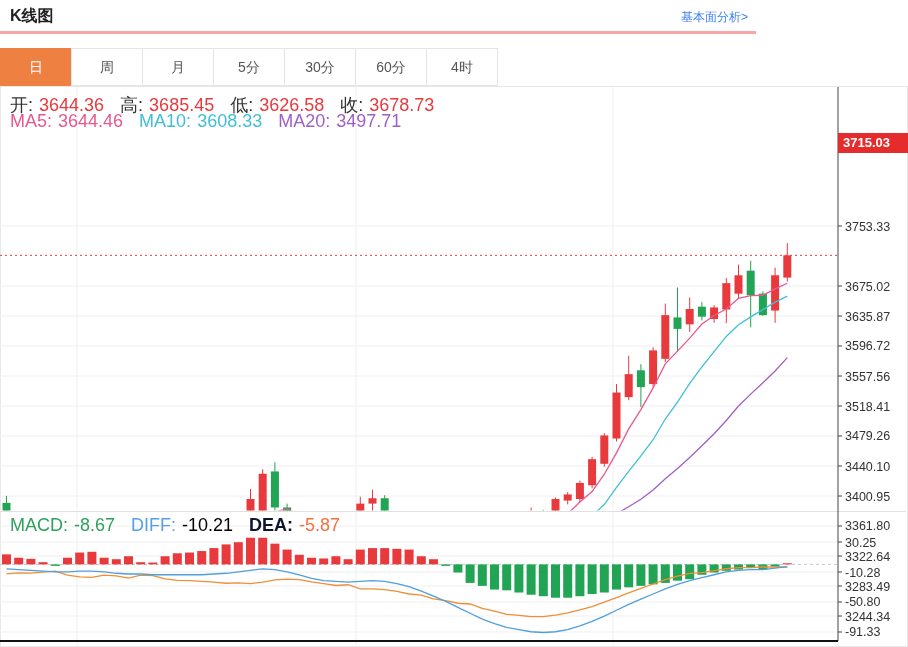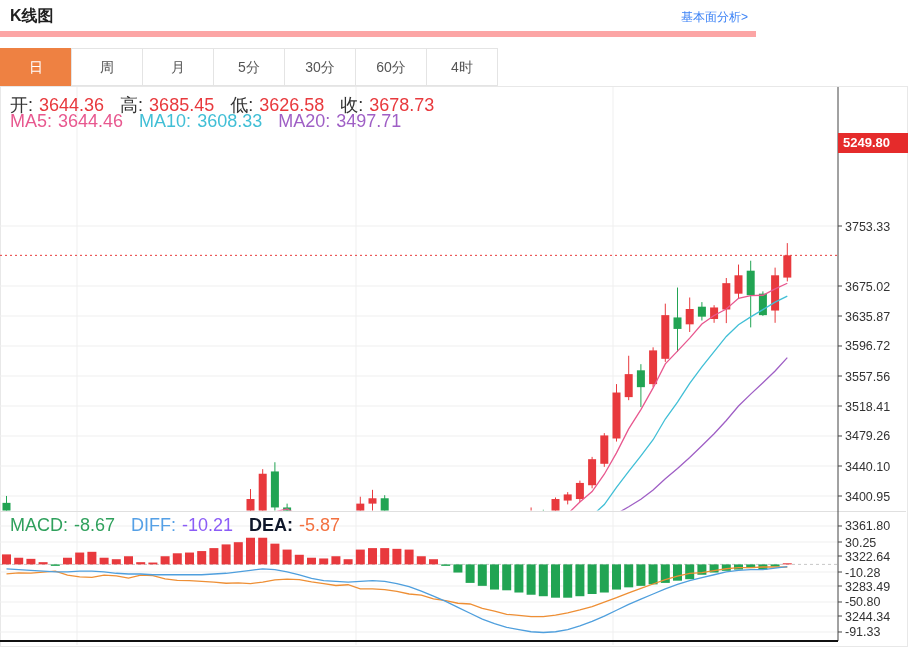--- a/index.html
+++ b/index.html
@@ -1,18 +1,18 @@
 <!DOCTYPE html>
 <html><head>
 <meta charset="utf-8">
 <style>
   html,body{margin:0;padding:0;}
   body{width:908px;height:647px;position:relative;background:#fff;
        font-family:"Liberation Sans",sans-serif;overflow:hidden;}
-  .header{position:absolute;top:0;left:0;width:756px;height:31px;border-bottom:6px solid #fca5a5;background:#fff;}
+  .header{position:absolute;top:0;left:0;width:756px;height:31px;border-bottom:3px solid #fca5a5;background:#fff;}
   .page-title{position:absolute;left:10px;top:6px;font-size:16px;font-weight:bold;color:#1f1f1f;}
   .fund-link{position:absolute;right:8px;top:9px;font-size:12px;color:#3b82f6;cursor:pointer;text-decoration:none;}
   .tabbar{position:absolute;top:48px;left:0;height:38px;display:flex;}
   .tab{width:70px;height:36px;line-height:37px;text-align:center;font-size:14px;color:#555;
        background:#fff;border:1px solid #e4e4e4;margin-left:-1px;cursor:pointer;box-sizing:content-box;}
   .tab:first-child{margin-left:0;}
   .tab.active{background:#ee8142;border-color:#ee8142;color:#fff;}
   .chart-box{position:absolute;top:86px;left:0;width:906px;height:559px;border:1px solid #e8e8e8;background:#fff;}
   svg.chart{position:absolute;left:0;top:0;width:908px;height:647px;z-index:1;}
   .readout{position:absolute;left:10px;font-size:18px;z-index:2;white-space:nowrap;}
@@ -322,15 +322,15 @@
       <text x="845" y="576.5" font-size="12.5" fill="#333" font-family="&quot;Liberation Sans&quot;,sans-serif">-10.28</text>
       <line x1="838" y1="601.9925980754996" x2="842" y2="601.9925980754996" stroke="#444" stroke-width="1"></line>
       <text x="845" y="606.4925980754996" font-size="12.5" fill="#333" font-family="&quot;Liberation Sans&quot;,sans-serif">-50.80</text>
       <line x1="838" y1="631.9925980754996" x2="842" y2="631.9925980754996" stroke="#444" stroke-width="1"></line>
       <text x="845" y="636.4925980754996" font-size="12.5" fill="#333" font-family="&quot;Liberation Sans&quot;,sans-serif">-91.33</text>
     </g>
   </svg>
 
 <div class="readout row-ohlc" id="row-ohlc"><span style="color: rgb(51, 51, 51);">开:</span><span class="pair" style="color: rgb(232, 57, 61);">3644.36</span><span style="color: rgb(51, 51, 51);">高:</span><span class="pair" style="color: rgb(232, 57, 61);">3685.45</span><span style="color: rgb(51, 51, 51);">低:</span><span class="pair" style="color: rgb(232, 57, 61);">3626.58</span><span style="color: rgb(51, 51, 51);">收:</span><span class="pair" style="color: rgb(232, 57, 61);">3678.73</span></div>
 <div class="readout row-ma" id="row-ma"><span style="color: rgb(232, 88, 143);">MA5:</span><span class="pair" style="color: rgb(232, 88, 143);">3644.46</span><span style="color: rgb(65, 191, 214);">MA10:</span><span class="pair" style="color: rgb(65, 191, 214);">3608.33</span><span style="color: rgb(159, 95, 197);">MA20:</span><span class="pair" style="color: rgb(159, 95, 197);">3497.71</span></div>
-<div class="readout row-macd" id="row-macd"><span style="color: rgb(47, 160, 92);">MACD:</span><span class="pair" style="color: rgb(47, 160, 92);">-8.67</span><span style="color: rgb(85, 160, 230);">DIFF:</span><span class="pair" style="color: #8b5cf6;">-10.21</span><span style="color: #0f172a; font-weight: bold;">DEA:</span><span class="pair" style="color: rgb(243, 112, 63);">-5.87</span></div>
-
-<div class="price-tag">5249.80</div>
+<div class="readout row-macd" id="row-macd"><span style="color: rgb(47, 160, 92);">MACD:</span><span class="pair" style="color: rgb(47, 160, 92);">-8.67</span><span style="color: rgb(85, 160, 230);">DIFF:</span><span class="pair" style="color: #000000;">-10.21</span><span style="color: #0f172a; font-weight: bold;">DEA:</span><span class="pair" style="color: rgb(243, 112, 63);">-5.87</span></div>
+
+<div class="price-tag">3715.03</div>
 
 </body></html>

